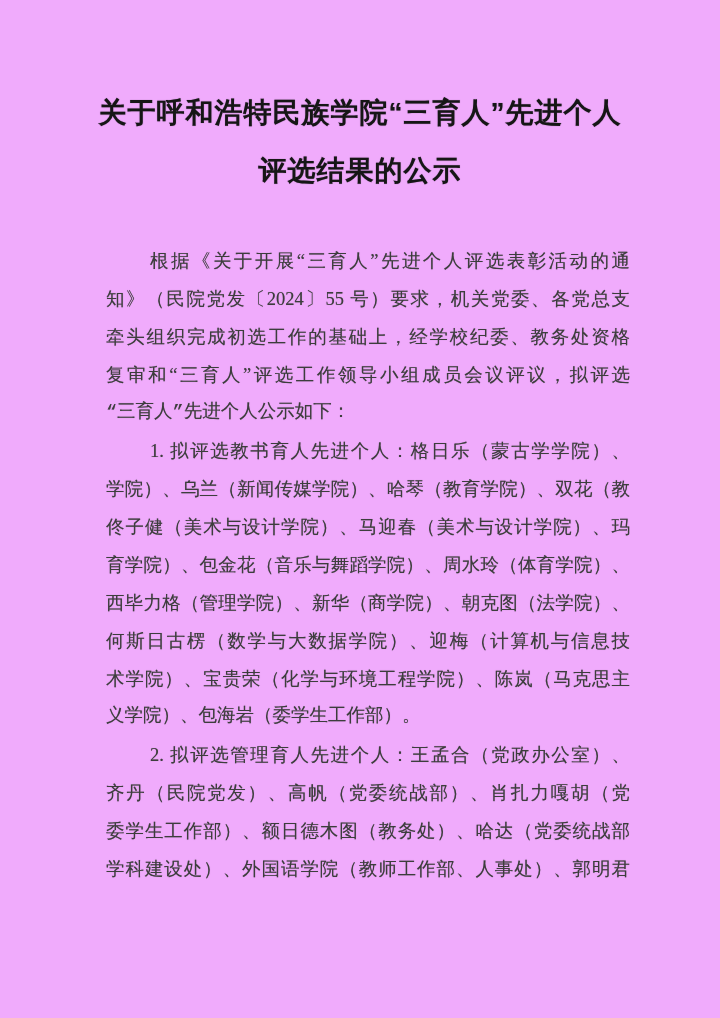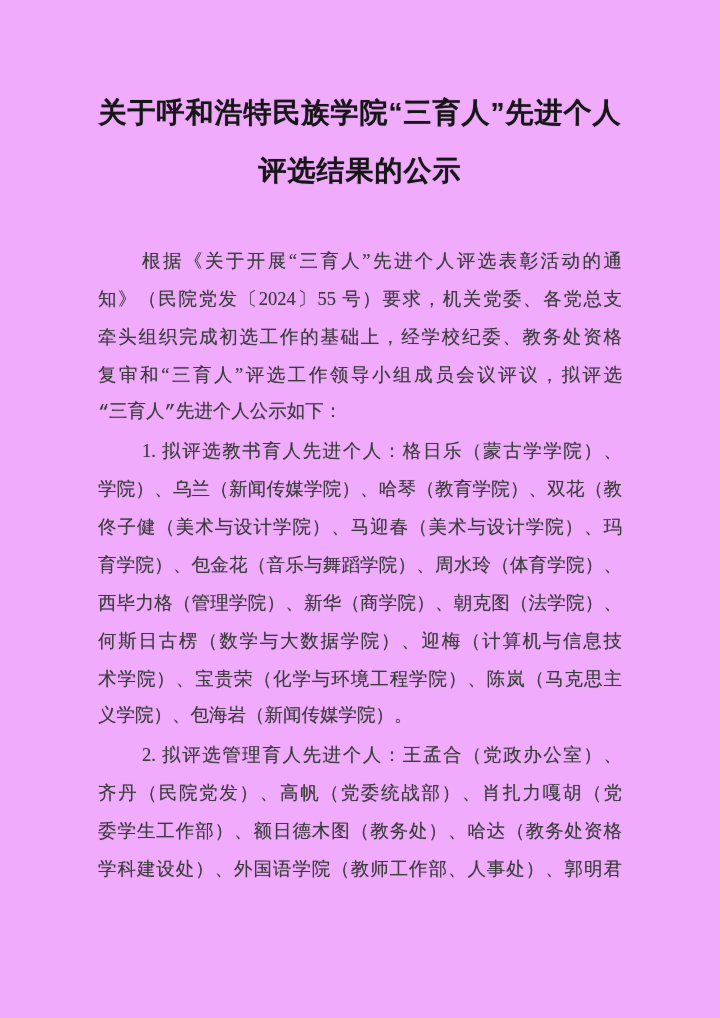--- a/index.html
+++ b/index.html
@@ -26,21 +26,21 @@
     font-weight: 700;
     font-size: 28px;
     line-height: 58px;
     color: #161616;
     letter-spacing: 1px;
     text-shadow: 0 0 1px rgba(0,0,0,0.45);
   }
   .doc-body {
     position: absolute;
     top: 242px;
-    left: 98px;
+    left: 106px;
     width: 524px;
     font-family: "Liberation Serif", "DejaVu Serif", serif;
     font-size: 18.5px;
     color: #3d3d3d;
     text-shadow: 0 0 0.7px rgba(70,70,70,0.55);
   }
   .paragraph {
     margin: 0;
   }
   .line {
@@ -77,22 +77,22 @@
         <div class="line short">“三育人”先进个人公示如下：</div>
       </div>
       <div class="paragraph">
         <div class="line indent">1. 拟评选教书育人先进个人：格日乐（蒙古学学院）、</div>
         <div class="line">学院）、乌兰（新闻传媒学院）、哈琴（教育学院）、双花（教</div>
         <div class="line">佟子健（美术与设计学院）、马迎春（美术与设计学院）、玛</div>
         <div class="line">育学院）、包金花（音乐与舞蹈学院）、周水玲（体育学院）、</div>
         <div class="line">西毕力格（管理学院）、新华（商学院）、朝克图（法学院）、</div>
         <div class="line">何斯日古楞（数学与大数据学院）、迎梅（计算机与信息技</div>
         <div class="line">术学院）、宝贵荣（化学与环境工程学院）、陈岚（马克思主</div>
-        <div class="line short">义学院）、包海岩（新闻传媒学院）。</div>
+        <div class="line short">义学院）、包海岩（委学生工作部）。</div>
       </div>
       <div class="paragraph">
         <div class="line indent">2. 拟评选管理育人先进个人：王孟合（党政办公室）、</div>
         <div class="line">齐丹（民院党发）、高帆（党委统战部）、肖扎力嘎胡（党</div>
-        <div class="line">委学生工作部）、额日德木图（教务处）、哈达（教务处资格</div>
+        <div class="line">委学生工作部）、额日德木图（教务处）、哈达（党委统战部</div>
         <div class="line">学科建设处）、外国语学院（教师工作部、人事处）、郭明君（安</div>
       </div>
     </div>
 </div>
 
 </body></html>

